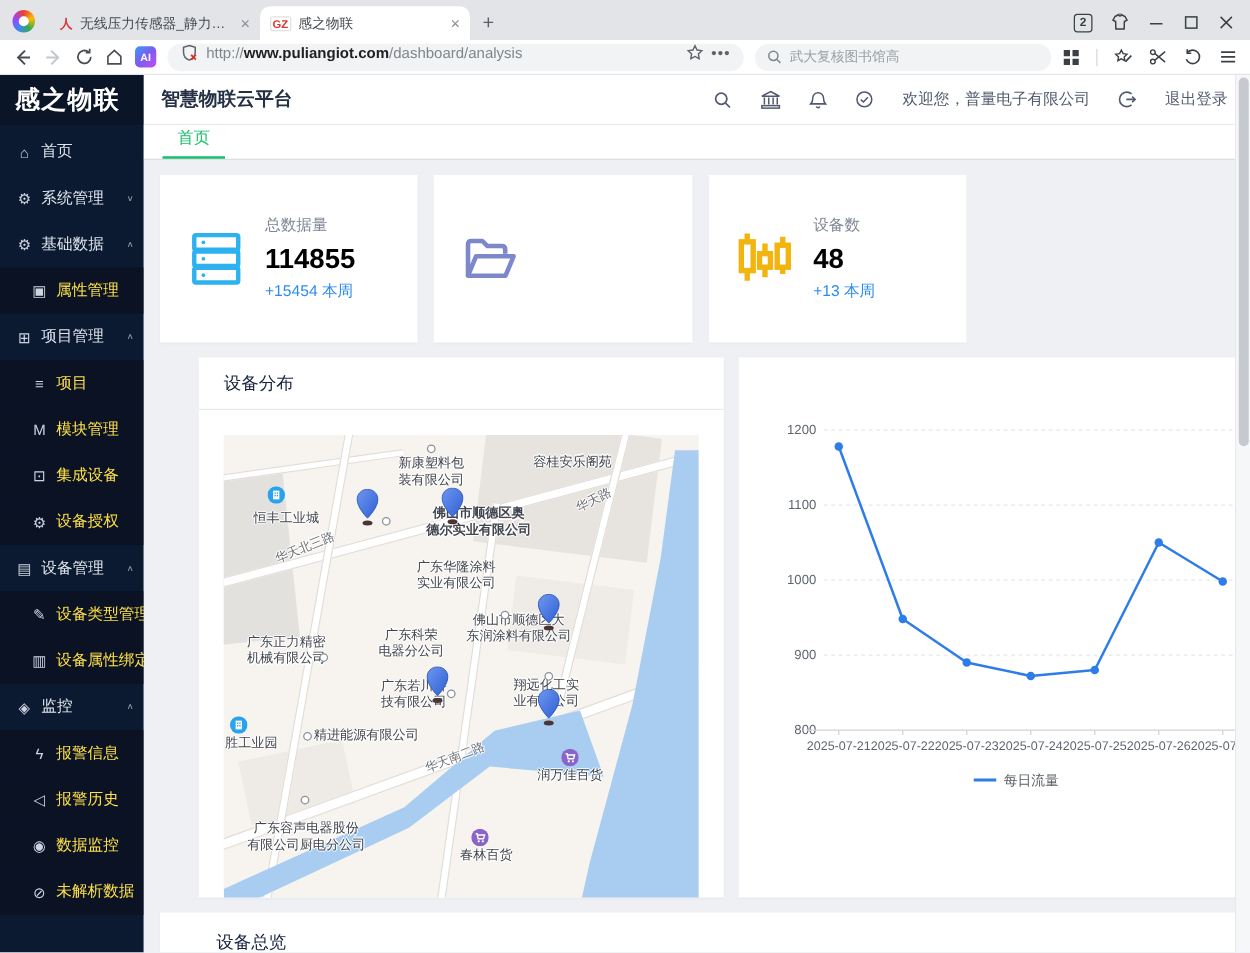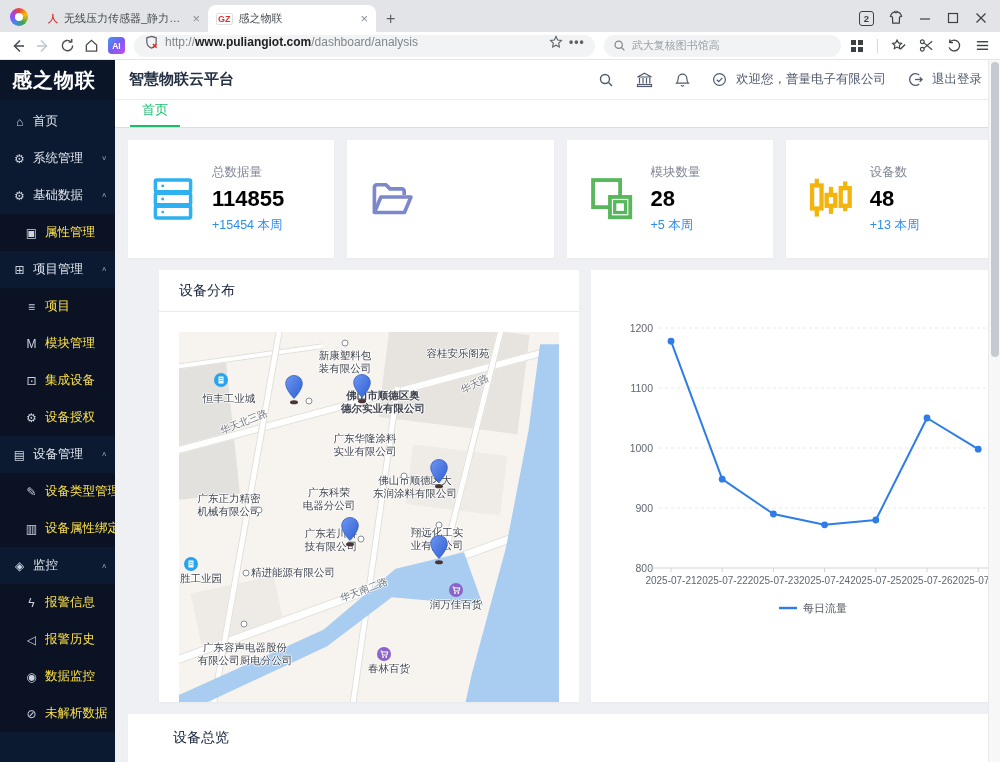--- a/index.html
+++ b/index.html
@@ -46,27 +46,27 @@
   .mi .lb { font-size:12.5px; color:#dfe5ee; white-space:nowrap; }
   .mi .ch { margin-left:auto; margin-right:8px; font-size:8px; color:#8d97aa; transform:scaleY(.8); }
   .mi.sub { background:#0a1224; padding-left:24px; }
   .mi.sub .lb { color:#fde047; }
 
   .main { flex:1; display:flex; flex-direction:column; background:#eef0f4; overflow:hidden; }
   .apphdr { height:40px; background:#fff; display:flex; align-items:center; padding:0 18px 0 14px; border-bottom:1px solid #eceef1; }
   .apphdr .title { font-size:15px; font-weight:600; color:#243044; }
   .hdr-right { margin-left:auto; display:flex; align-items:center; gap:22px; }
   .hdr-ic { display:flex; align-items:center; cursor:pointer; }
-  .hdr-group { display:flex; align-items:center; gap:9px; font-size:12.5px; color:#515a6e; cursor:pointer; }
+  .hdr-group { display:flex; align-items:center; gap:23px; font-size:12.5px; color:#515a6e; cursor:pointer; }
   .pagetabs { height:28px; background:#fff; border-bottom:1px solid #dcdee2; display:flex; align-items:flex-end; padding-left:15px; }
   .ptab { font-size:13px; color:#19be6b; padding:0 12px 6px 12px; border-bottom:2px solid #19be6b; cursor:pointer; }
 
   .content { padding:12px 8px 0 13px; flex:1; overflow:hidden; }
   .stats-row { display:grid; grid-template-columns:repeat(4,1fr); gap:13px; margin-bottom:12px; }
-  .card { background:#fff; height:118px; display:flex; align-items:center; padding-left:22px; box-shadow:0 1px 2px rgba(0,0,0,.03); }
+  .card { background:#fff; height:134px; display:flex; align-items:center; padding-left:22px; box-shadow:0 1px 2px rgba(0,0,0,.03); }
   .card .cicon { flex:0 0 46px; margin-right:16px; }
   .card .clabel { font-size:12.5px; color:#808695; margin-bottom:5px; }
   .card .cvalue { font-size:22px; font-weight:bold; color:#000000; margin-bottom:5px; }
   .card .cdelta { font-size:12.5px; color:#2d8cf0; }
 
   .panels-row { display:grid; grid-template-columns:420px 1fr; gap:12px; margin-bottom:12px;margin-left:31px; }
   .panel { background:#fff; height:432px; box-shadow:0 1px 2px rgba(0,0,0,.03); overflow:hidden; }
   .panel-hd { height:42px; display:flex; align-items:center; padding:0 20px; border-bottom:1px solid #e8eaec;
     font-size:14px; color:#17233d; }
   .panel-bd { position:relative; }
@@ -379,34 +379,20 @@
           <div class="cdelta">+15454 本周</div>
             </div>
         </div>
         <div class="card">
           <span class="cicon">
             <svg width="46" height="46" viewBox="0 0 34 34" fill="none" stroke="#7c88ca" stroke-width="2.7" stroke-linejoin="round">
                 <path d="M4 27V8.5Q4 6.5 6 6.5h6.5l3 3h8.5q2 0 2 2V14"></path>
                 <path d="M4 27l4.8-11.5H31L26.2 27z"></path>
               </svg>
           </span>
-        </div>
-        <div class="card">
-          <span class="cicon">
-            <svg width="46" height="46" viewBox="0 0 34 34" fill="none" stroke="#57b75b" stroke-width="2.8">
-                <rect x="3" y="3" width="20" height="20"></rect>
-                <rect x="15.5" y="15.5" width="15" height="15" fill="#fff"></rect>
-                <rect x="19" y="19" width="8" height="8" stroke-width="2.4"></rect>
-              </svg>
-          </span>
-          <div>
-              <div class="clabel">模块数量</div>
-          <div class="cvalue">28</div>
-          <div class="cdelta">+5 本周</div>
-            </div>
         </div>
         <div class="card">
           <span class="cicon">
             <svg width="46" height="46" viewBox="0 0 34 34" fill="none" stroke="#f2b50f" stroke-width="3.2">
                 <line x1="6.5" y1="2" x2="6.5" y2="7"></line>
                 <rect x="3" y="7" width="7" height="17"></rect>
                 <line x1="6.5" y1="24" x2="6.5" y2="30"></line>
                 <line x1="17" y1="8" x2="17" y2="14"></line>
                 <rect x="13.8" y="14" width="6.4" height="8"></rect>
                 <line x1="17" y1="22" x2="17" y2="28"></line>

